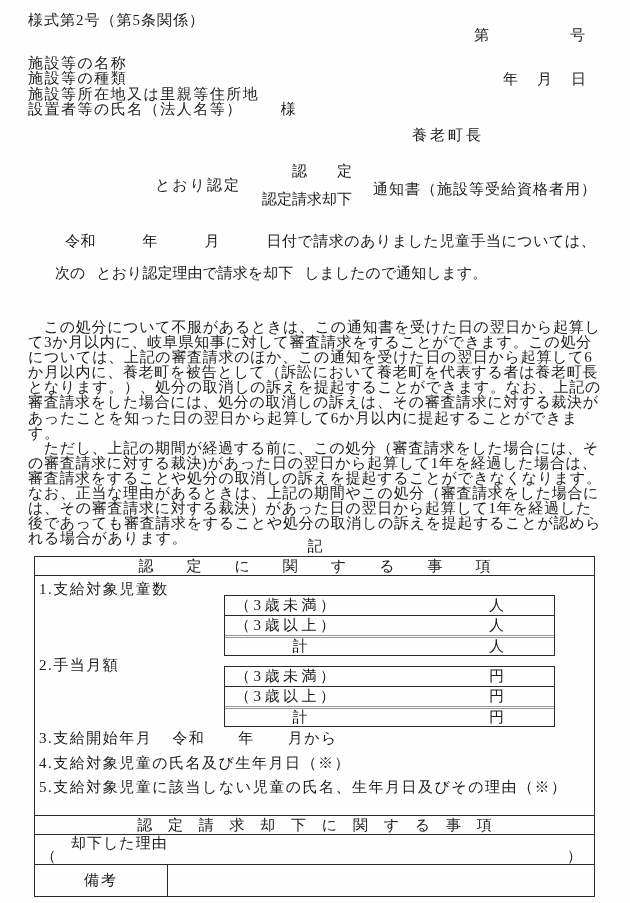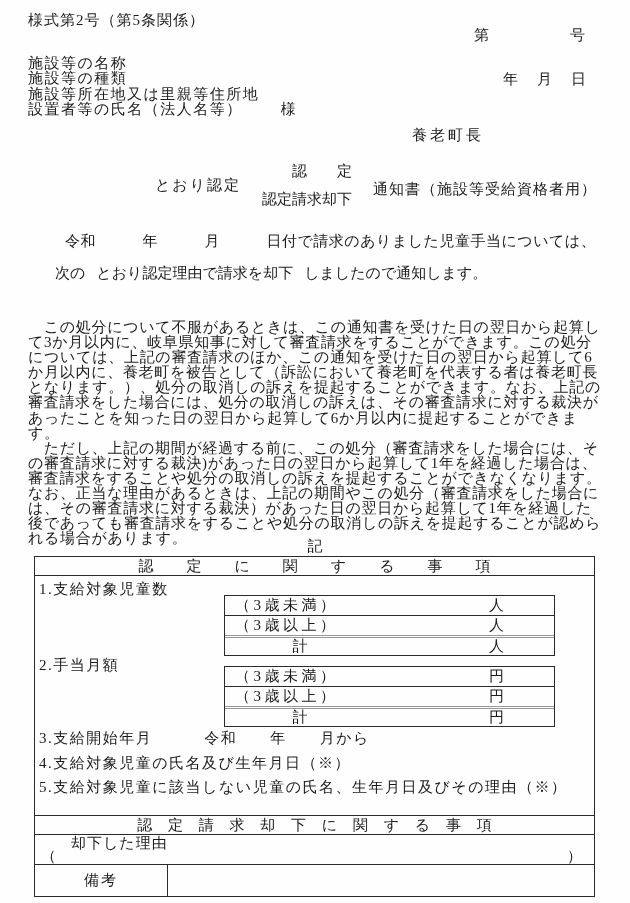--- a/index.html
+++ b/index.html
@@ -38,21 +38,21 @@
   .sec-header.s2 { letter-spacing:1.05em; text-indent:1.05em; }
 
   .main-cell { position:relative; height:239px; border-bottom:1px solid #2a2a2a; }
   .item { position:absolute; left:4px; letter-spacing:1.5px; white-space:nowrap; }
   .item.i1 { top:6px; }
   .item.i2 { top:82px; }
   .item.i4 { top:180px; }
   .item.i5 { top:204px; }
   .footnote { position:absolute; top:227px; left:4px; letter-spacing:1px; white-space:nowrap; }
   .item3-row { position:absolute; top:155px; left:4px; display:flex; letter-spacing:1.5px; white-space:nowrap; }
-  .item3-value { margin-left:52px; }
+  .item3-value { margin-left:20px; }
 
   .inner-table { position:absolute; left:189px; width:329px; border:1px solid #2a2a2a; background:#fefefe; }
   .inner-table.count  { top:19px; }
   .inner-table.amount { top:90px; }
   .it-row { display:flex; justify-content:space-between; align-items:center; height:19px; border-top:1px solid #2a2a2a; }
   .it-row:first-child { border-top:none;gap:36px; }
   .it-row.total { border-top:3px double #979797; height:17px; }
   .it-label { padding-left:10px; letter-spacing:3.5px; white-space:nowrap; }
   .it-row.total .it-label { padding:0; width:150px; text-align:center; letter-spacing:0; }
   .it-unit { padding-right:50px; }

